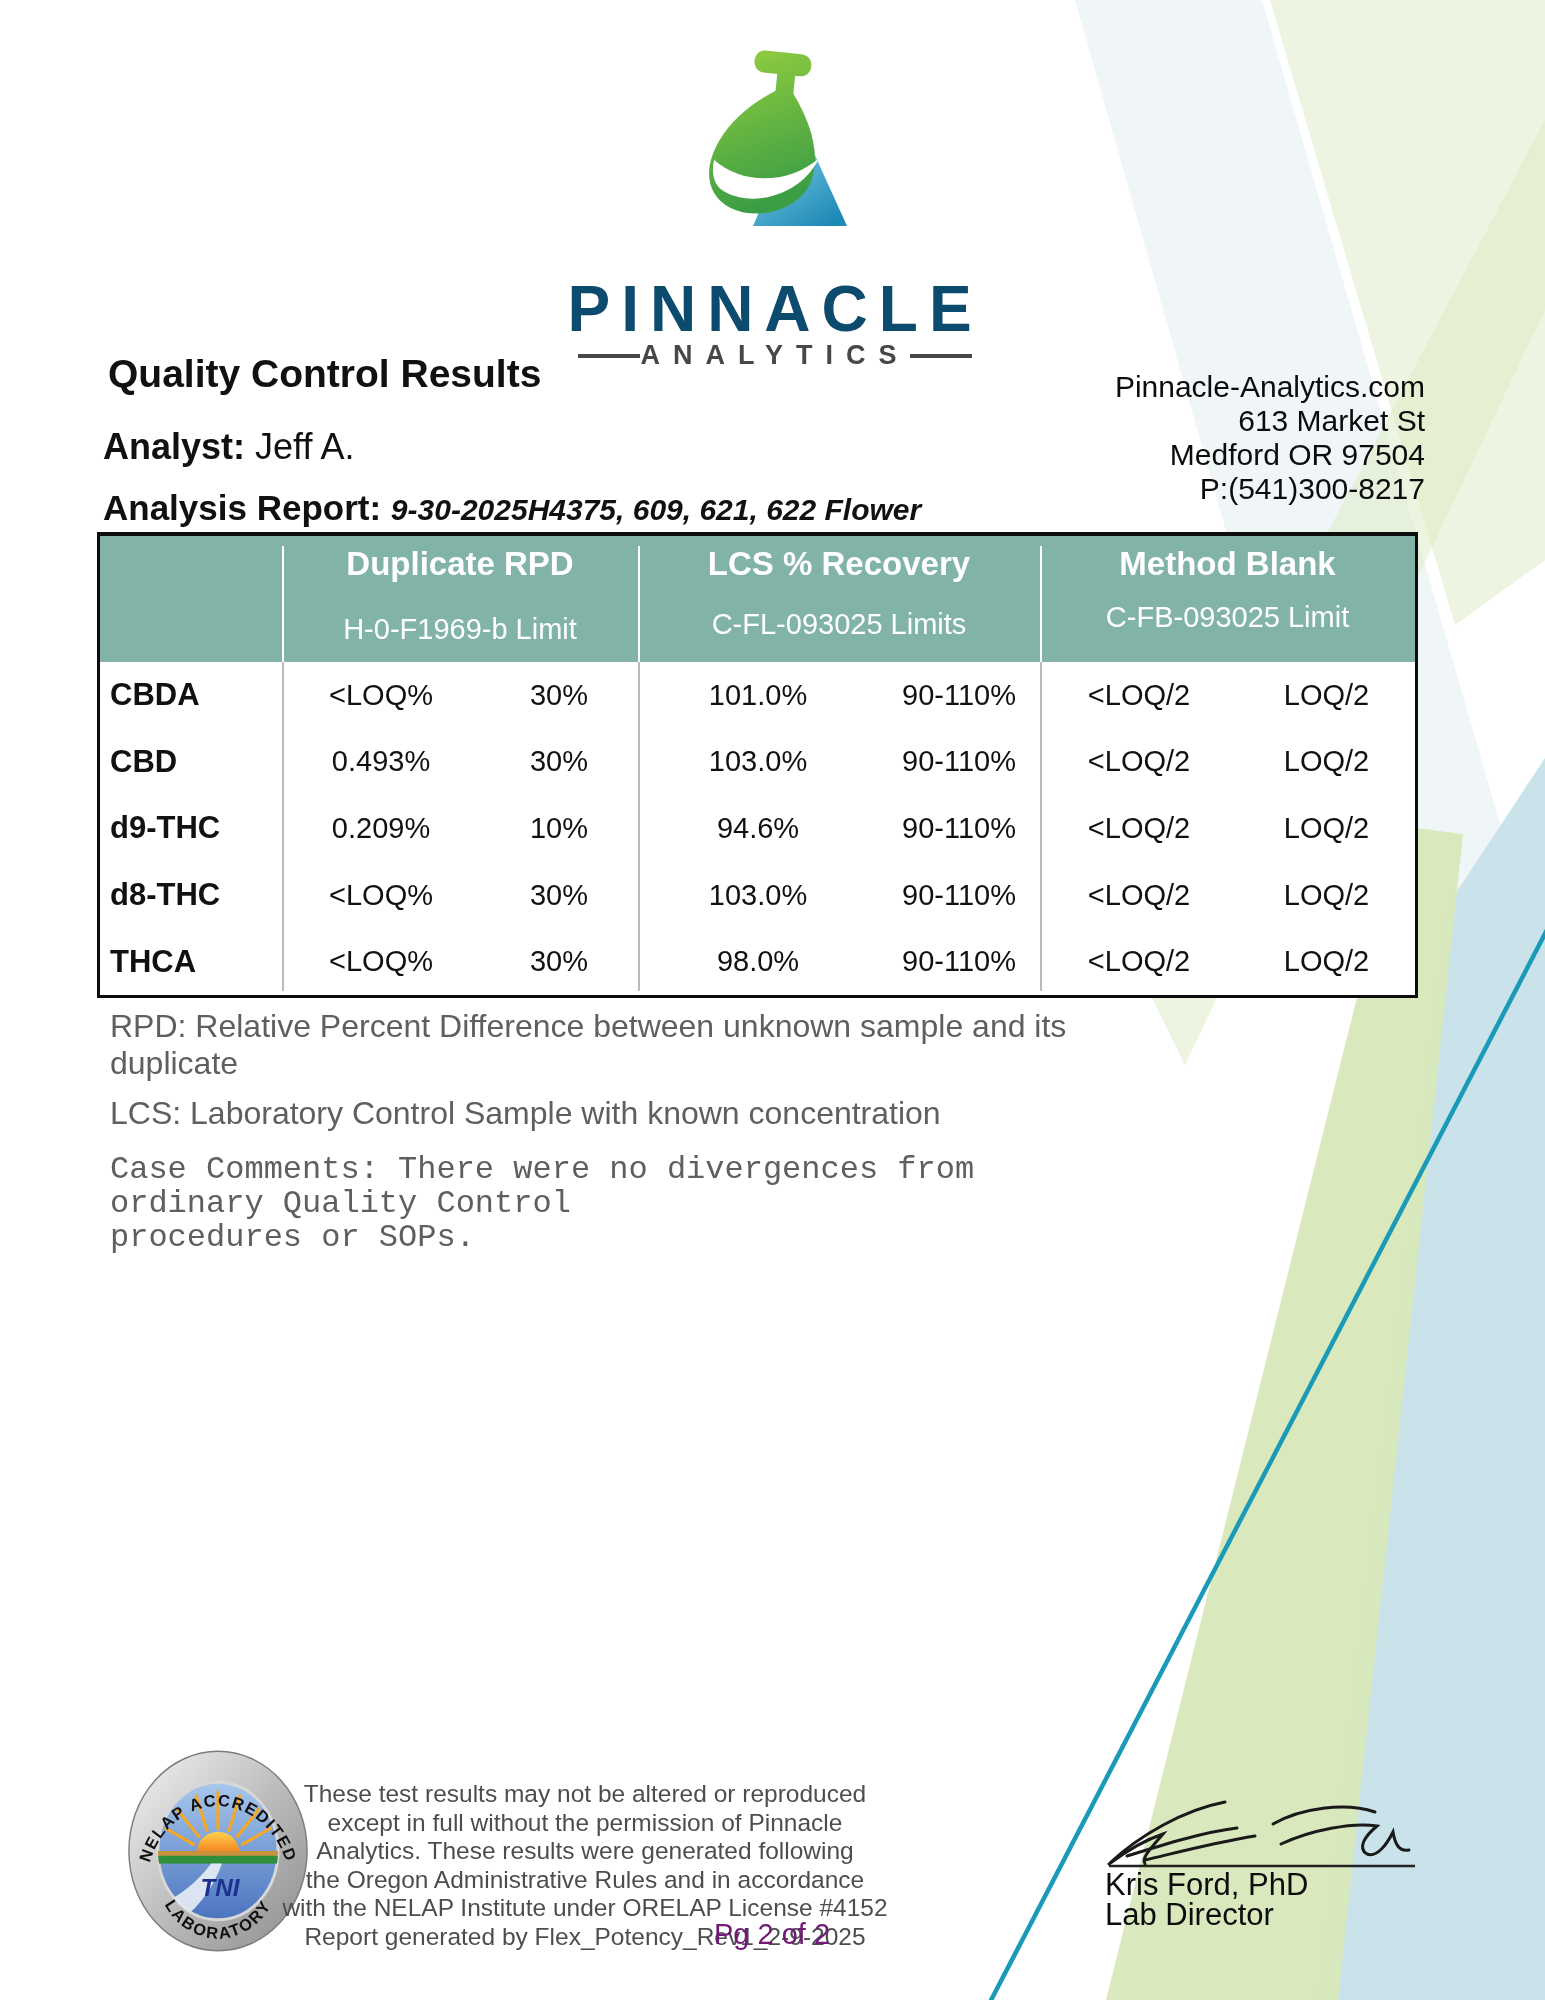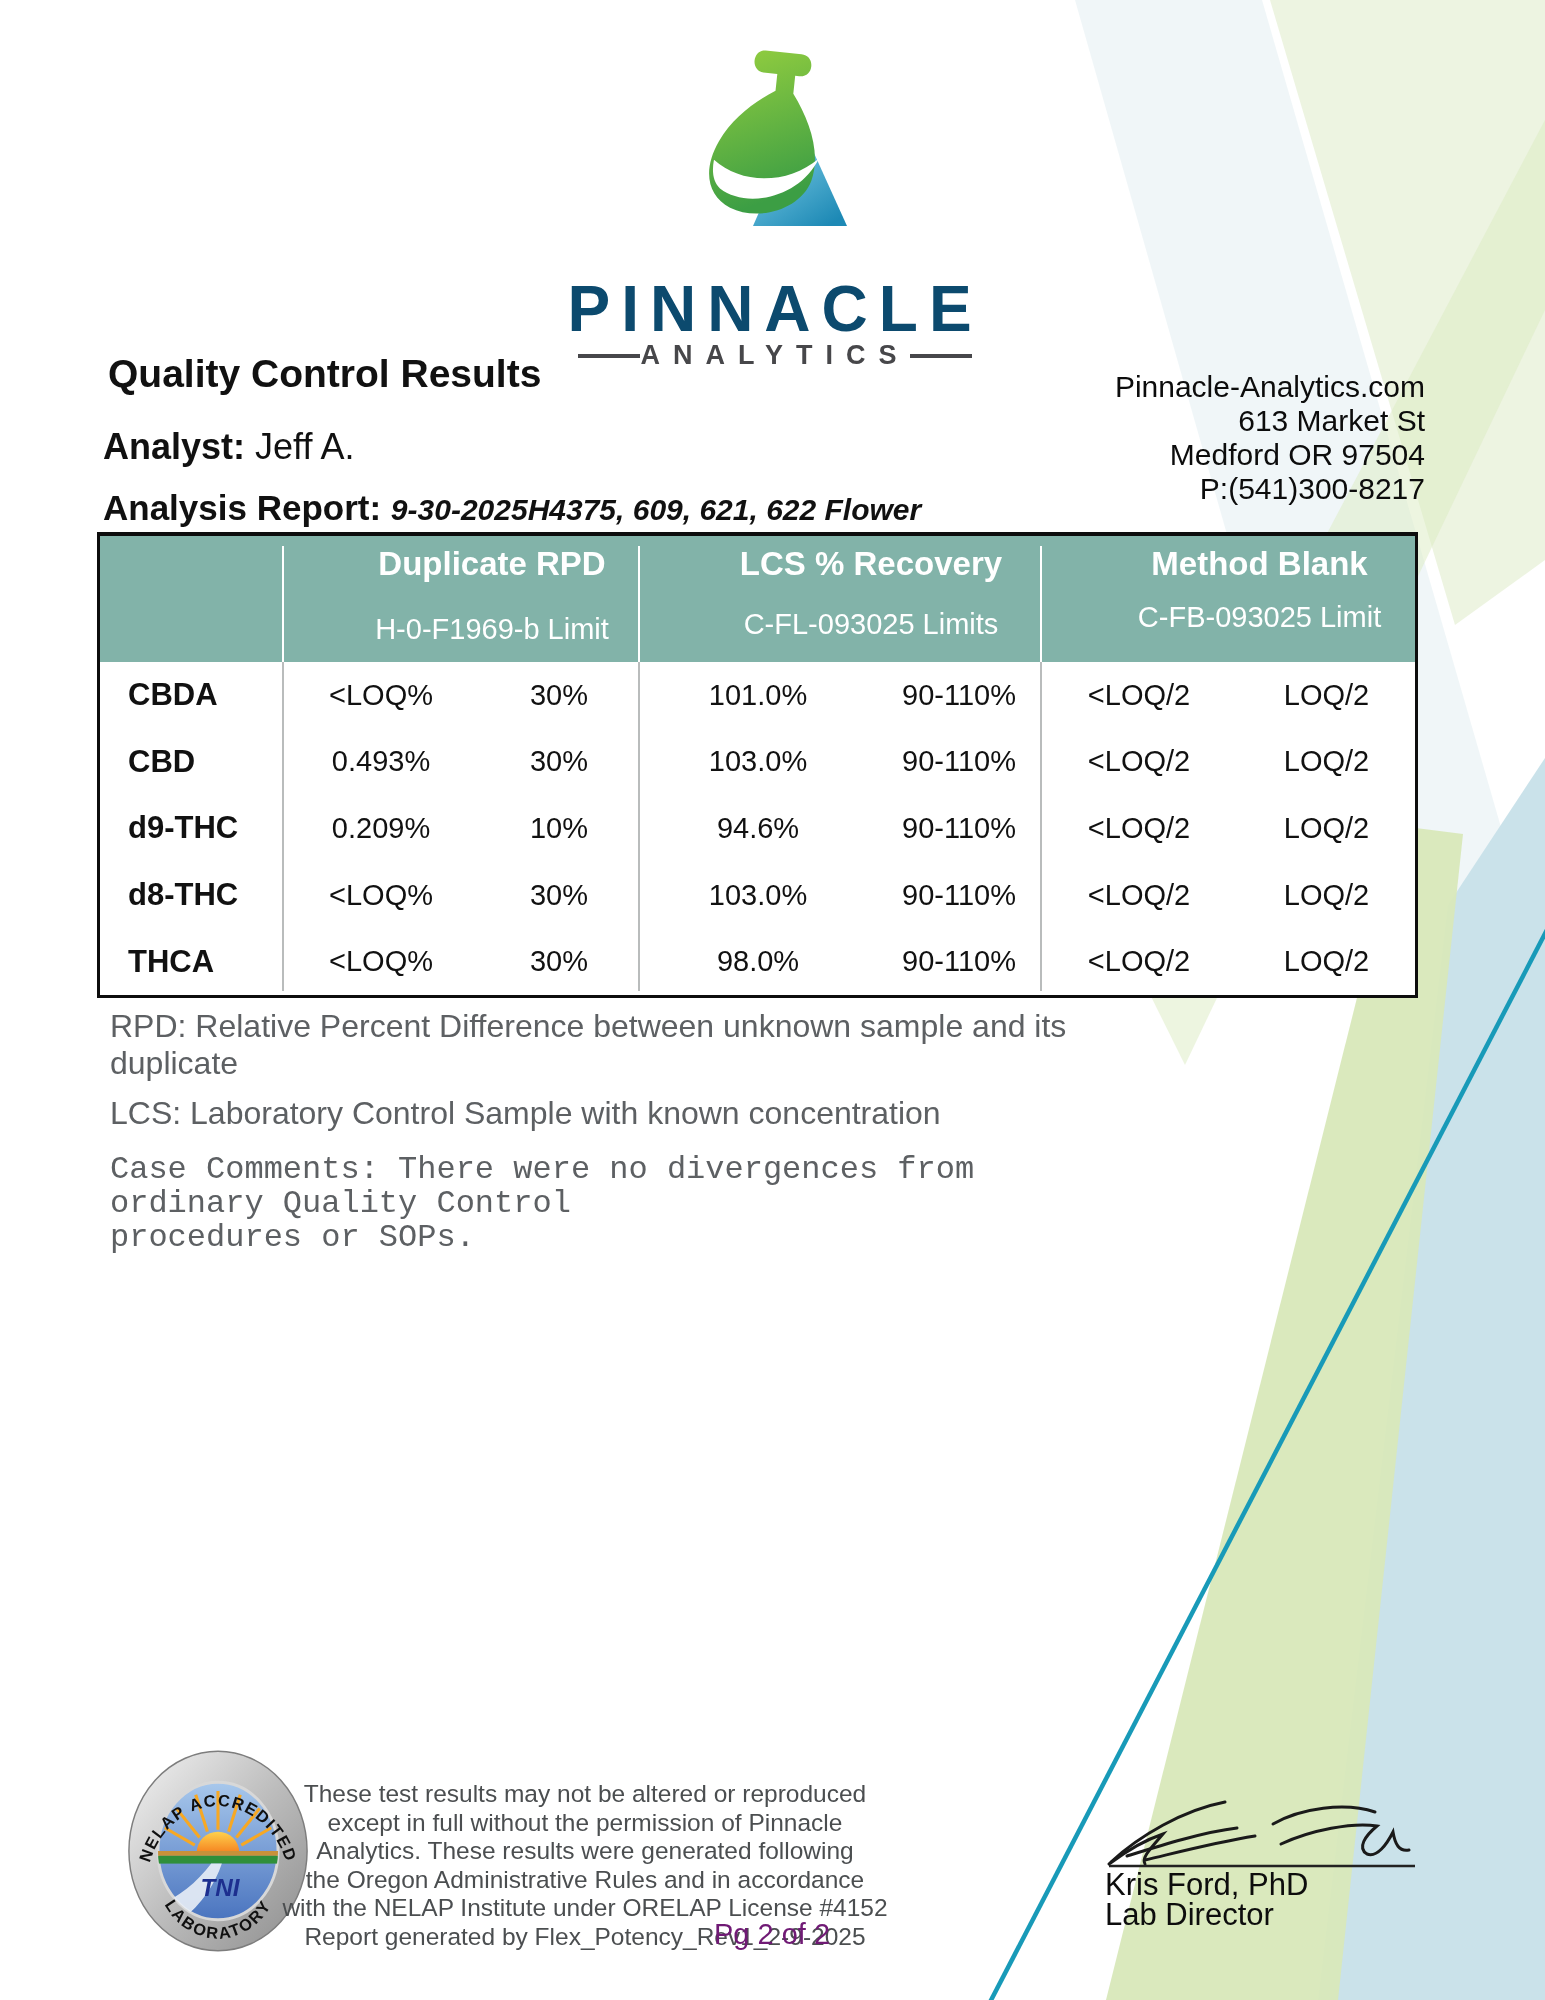--- a/index.html
+++ b/index.html
@@ -25,34 +25,34 @@
   .analyst-line b{font-weight:700;}
   .batch-line{position:absolute;left:103px;top:488px;font-size:35px;white-space:nowrap;}
   .batch-line b{font-weight:700;}
   .batch-value{font-size:30px;font-weight:700;font-style:italic;}
   .address-block{position:absolute;right:120px;top:370px;text-align:right;font-size:30px;line-height:34px;color:#0c0c0c;}
 
   
   .qc-table{position:absolute;left:97px;top:532px;width:1321px;height:466px;
     background:#ffffff;border:3px solid #0d0d0d;border-top-width:4px;box-sizing:border-box;}
   .qc-head{position:relative;height:126px;background:#82b3a9;color:#ffffff;display:grid;
-    grid-template-columns:182px 356px 402px 375px;padding-left:32px;}
+    grid-template-columns:182px 356px 402px 375px;}
   .qc-head .group{display:flex;flex-direction:column;align-items:center;}
   .qc-head .g-title{font-size:33px;font-weight:700;margin-top:9px;white-space:nowrap;}
   .qc-head .g-sub{font-size:29px;font-weight:400;white-space:nowrap;}
   .sub-dup{margin-top:30px;}
   .sub-lcs{margin-top:25px;}
   .sub-mb{margin-top:18px;}
   .vsep{position:absolute;width:2px;}
   .vsep.head{background:#ffffff;top:10px;bottom:2px;}
   .vsep.body{background:#b9bcbc;top:126px;bottom:4px;}
   .qc-body{display:grid;grid-auto-rows:1fr;height:333px;}
   .qc-row{display:grid;grid-template-columns:182px 198px 158px 240px 162px 198px 177px;align-items:center;}
   .qc-row .cell{font-size:29px;text-align:center;white-space:nowrap;}
-  .qc-row .analyte{font-size:31px;font-weight:700;text-align:left;padding-left:28px;}
+  .qc-row .analyte{font-size:31px;font-weight:700;text-align:left;padding-left:10px;}
 
   
   .notes{position:absolute;left:110px;top:1008px;width:1010px;color:#5d6063;font-size:32px;}
   .note-rpd{margin-bottom:13px;}
   .note-case{margin-top:21px;line-height:34px;font-family:Liberation Mono, monospace;}
 
   
   .badge{position:absolute;left:126px;top:1746px;width:184px;height:210px;}
   .disclaimer{position:absolute;left:250px;top:1780px;width:670px;text-align:center;
     font-size:24.5px;line-height:28.5px;color:#4b4e50;}

